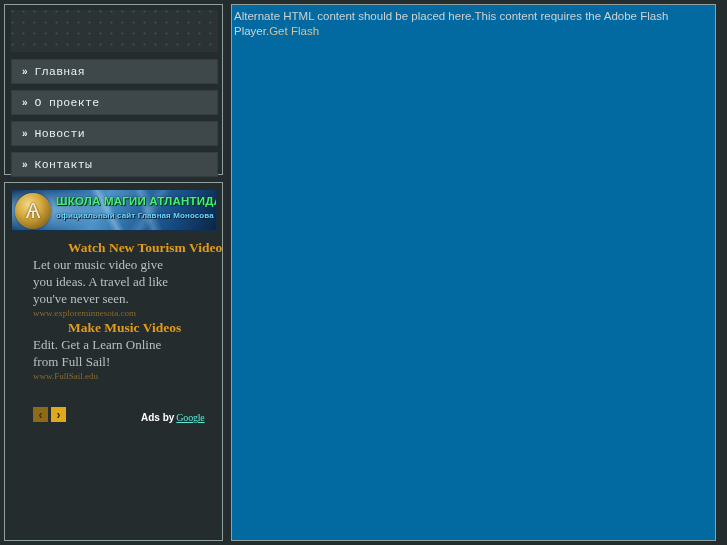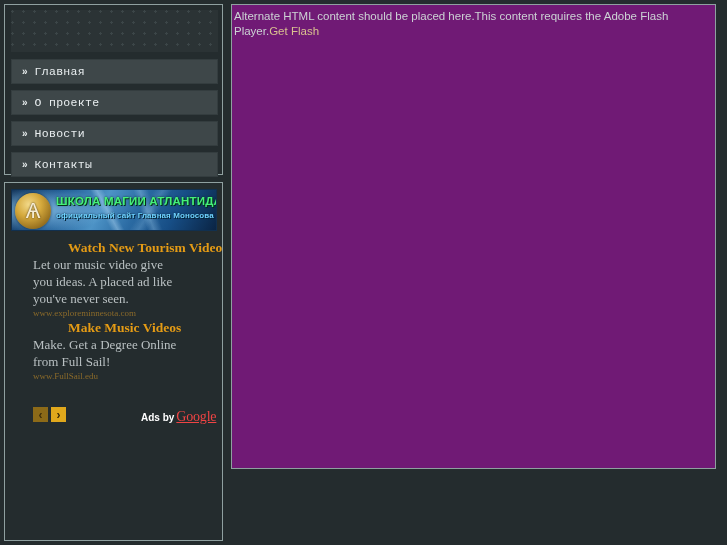--- a/index.html
+++ b/index.html
@@ -243,37 +243,37 @@
     top: 0px;
     white-space: nowrap;
   }
   #ads-by-label {
     color: #ffffff;
     font-family: "Liberation Sans", sans-serif;
     font-size: 10px;
     font-weight: bold;
   }
   #google-word {
-    color: #ef4444;
+    color: #5eead4;
     font-family: "Liberation Serif", serif;
-    font-size: 14px;
+    font-size: 10px;
     letter-spacing: -0.2px;
     margin-left: 2px;
     text-decoration: underline;
   }
 
   
   #content-panel {
     position: absolute;
     left: 231px;
     top: 4px;
     width: 485px;
-    height: 465px;
+    height: 537px;
     border: 1px solid #8fa0a0;
-    background: #701a75;
+    background: #0369a1;
     box-sizing: border-box;
     overflow: hidden;
   }
   #flash-fallback {
     position: absolute;
     left: 2px;
     top: 4px;
     right: 2px;
     color: #ccd2d4;
     font-family: "Liberation Sans", sans-serif;
@@ -325,28 +325,28 @@
         </div>
         <div id="banner-title">ШКОЛА МАГИИ АТЛАНТИДА</div>
         <div id="banner-subtitle">официальный сайт Главная Моносова</div>
       </div>
 
       <div id="ads-body">
 
         <div>
           <div class="ad-title">Watch New Tourism Video</div>
           <div class="ad-line">Let our music video give</div>
-          <div class="ad-line">you ideas. A placed ad like</div>
+          <div class="ad-line">you ideas. A travel ad like</div>
           <div class="ad-line">you've never seen.</div>
           <div class="ad-url">www.exploreminnesota.com</div>
         </div>
 
         <div>
           <div class="ad-title">Make Music Videos</div>
-          <div class="ad-line">Make. Get a Degree Online</div>
+          <div class="ad-line">Edit. Get a Learn Online</div>
           <div class="ad-line">from Full Sail!</div>
           <div class="ad-url">www.FullSail.edu</div>
         </div>
 
       </div>
 
       <div id="ad-footer">
         <div class="ad-arrow" id="ad-prev">‹</div>
         <div class="ad-arrow" id="ad-next">›</div>
         <div id="ads-by-google">

